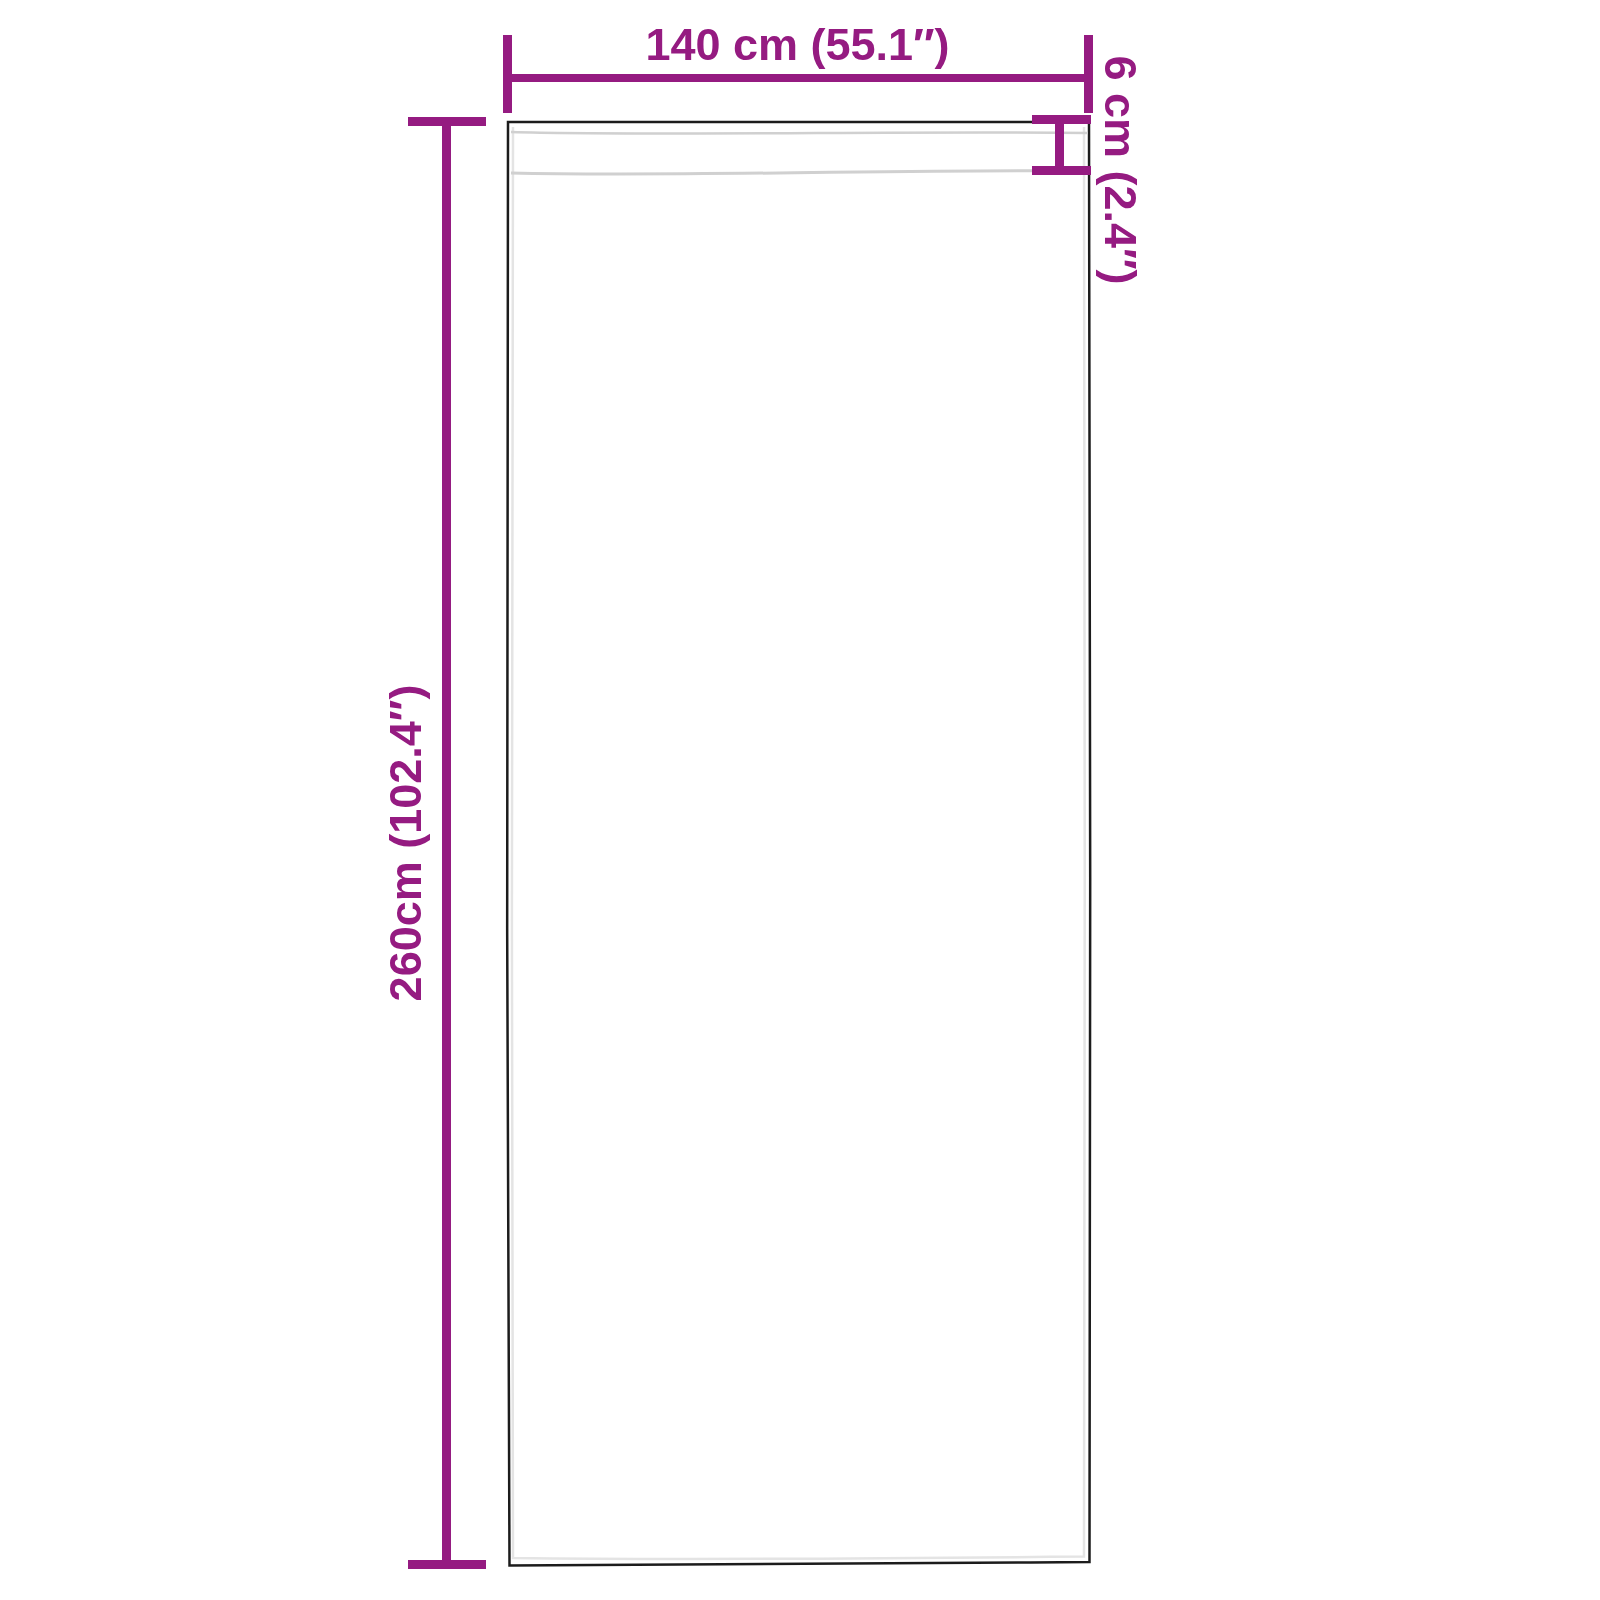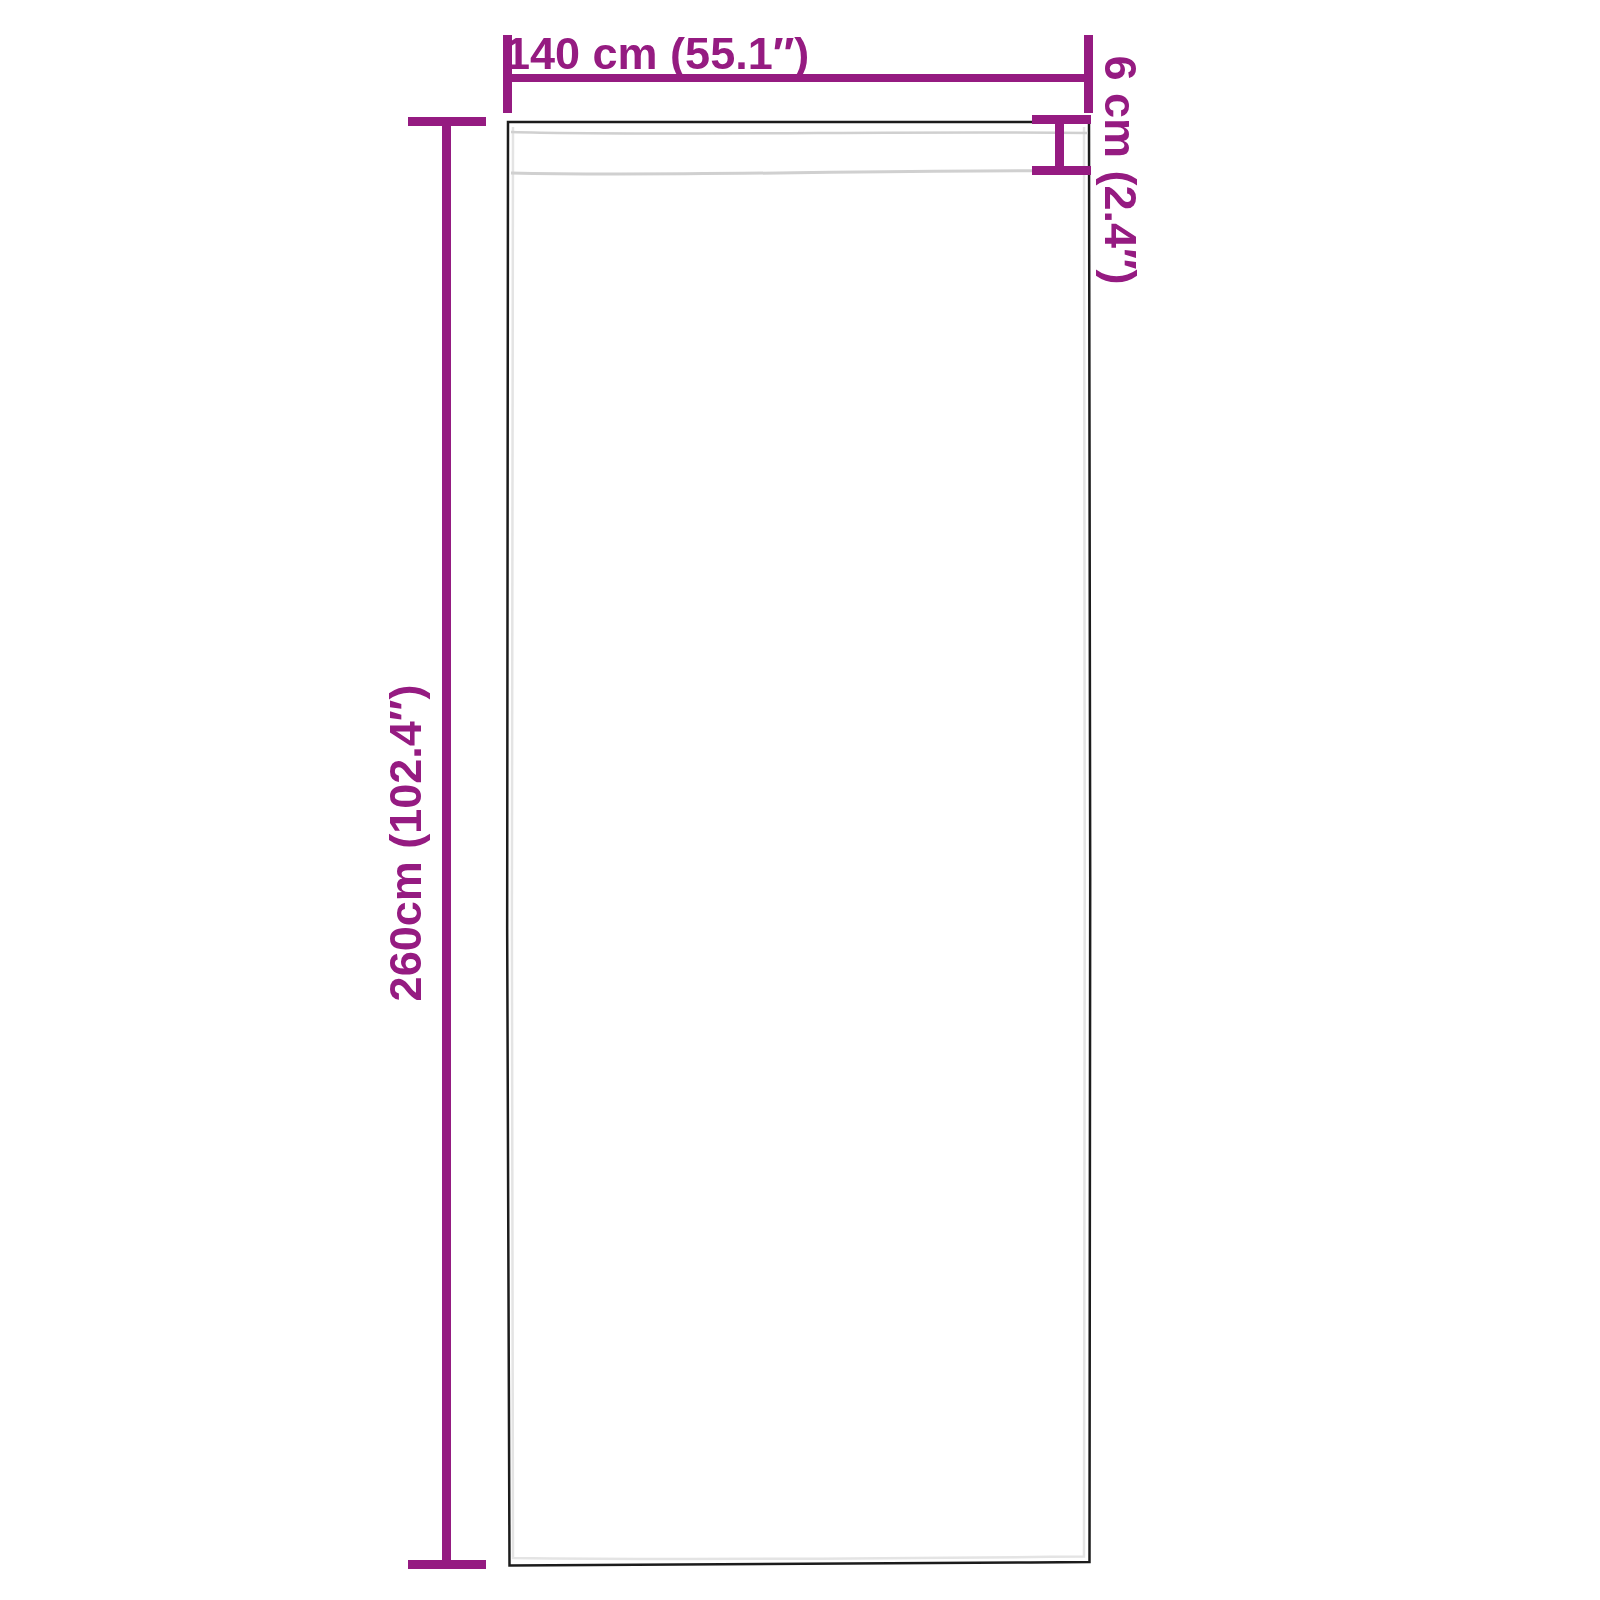--- a/index.html
+++ b/index.html
@@ -26,23 +26,23 @@
     position: absolute;
     color: #951b81;
     font-weight: bold;
     font-size: 45px;
     line-height: 45px;
     white-space: nowrap;
     user-select: none;
   }
   .dim-label-top {
     left: 505px;
-    top: 31px;
+    top: 22px;
     width: 585px;
-    text-align: left;
+    text-align: center;
   }
   .dim-label-left {
     left: 405px;
     top: 843px;
     transform: translate(-50%, -50%) rotate(-90deg);
   }
   .dim-label-right {
     left: 1120px;
     top: 170px;
     transform: translate(-50%, -50%) rotate(90deg);

